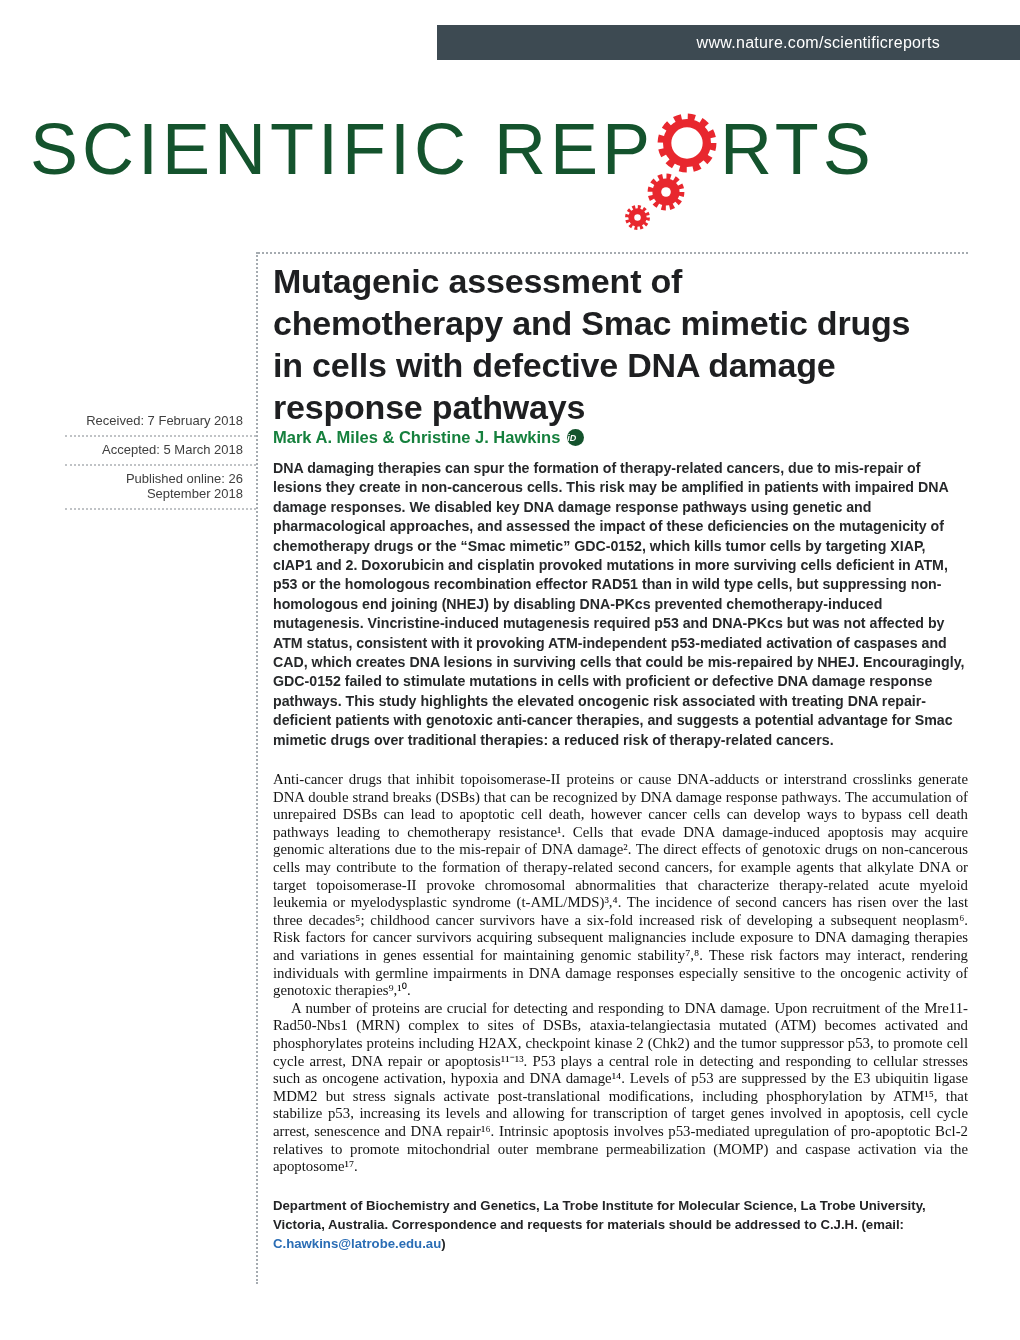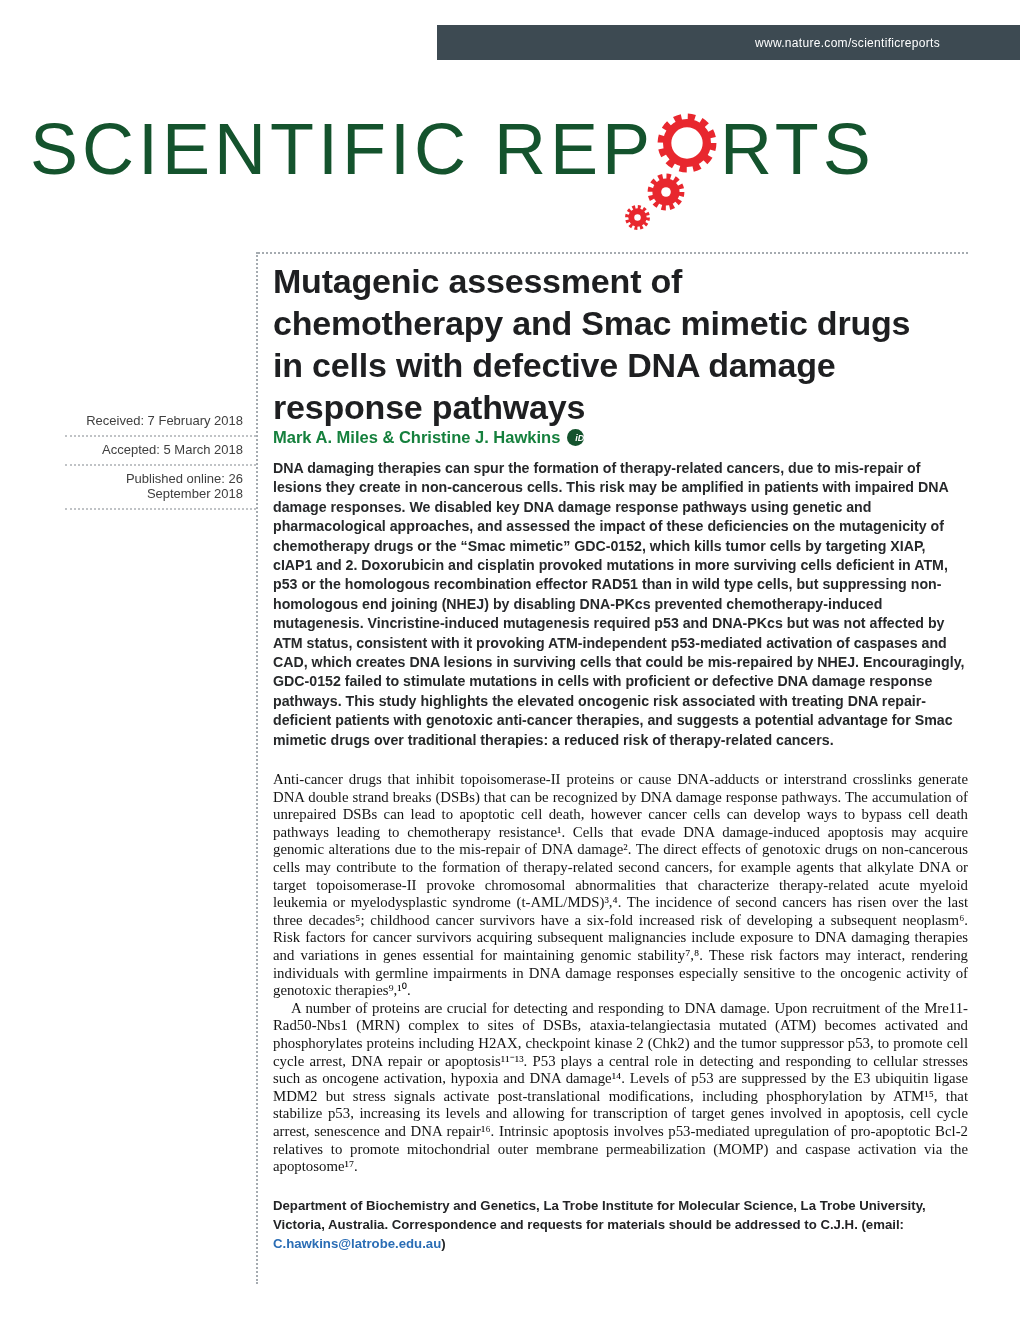--- a/index.html
+++ b/index.html
@@ -14,21 +14,21 @@
   }
 
   
   .topbar {
     position: absolute;
     left: 437px; right: 0; top: 25px; height: 35px;
     background: #3d4a52;
     display: flex; align-items: center; justify-content: flex-end;
     padding-right: 80px;
   }
-  .topbar-text { color: #ffffff; font-size: 12px; letter-spacing: 0.3px; }
+  .topbar-text { color: #ffffff; font-size: 16px; letter-spacing: 0.3px; }
 
   
   .logo {
     position: absolute;
     left: 30px; top: 112px;
     font-size: 72px;
     line-height: 74px;
     letter-spacing: 4px;
     color: #14532d;
     white-space: nowrap;
@@ -84,21 +84,21 @@
     font-size: 34px;
     line-height: 42px;
     font-weight: bold;
     color: #1e1f21;
     letter-spacing: -0.2px;
     max-width: 640px;
   }
   .authors-row { margin-bottom: 12px; display: flex; align-items: center; gap: 7px; }
   .authors { font-size: 16.5px; font-weight: bold; color: #15803d; }
   .orcid {
-    display: inline-flex; align-items: center; justify-content: flex-end;
+    display: inline-flex; align-items: center; justify-content: flex-start;
     width: 17px; height: 17px; border-radius: 50%;
     background: #14532d;
     cursor: pointer;
   }
   .orcid-id { color: #ffffff; font-size: 9px; font-weight: bold; font-style: italic; }
 
   .abstract {
     font-size: 14.2px;
     line-height: 19.4px;
     font-weight: bold;

